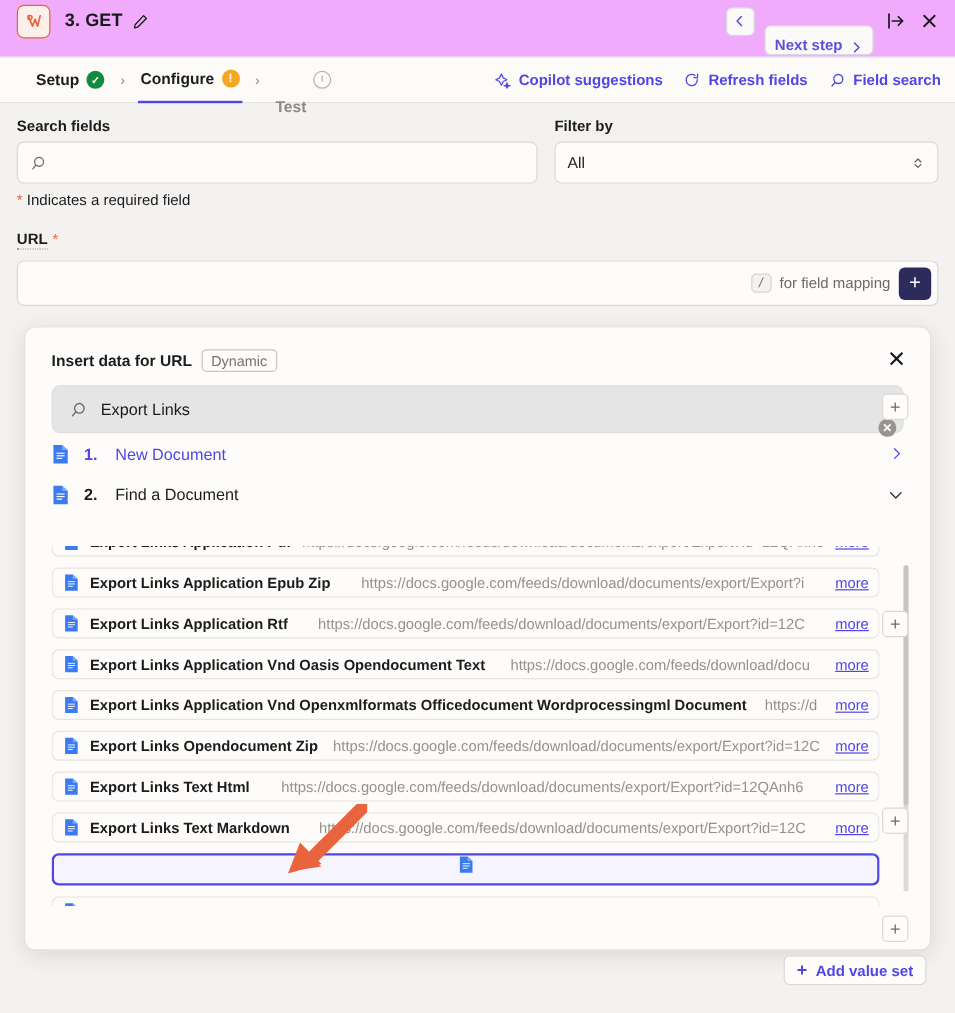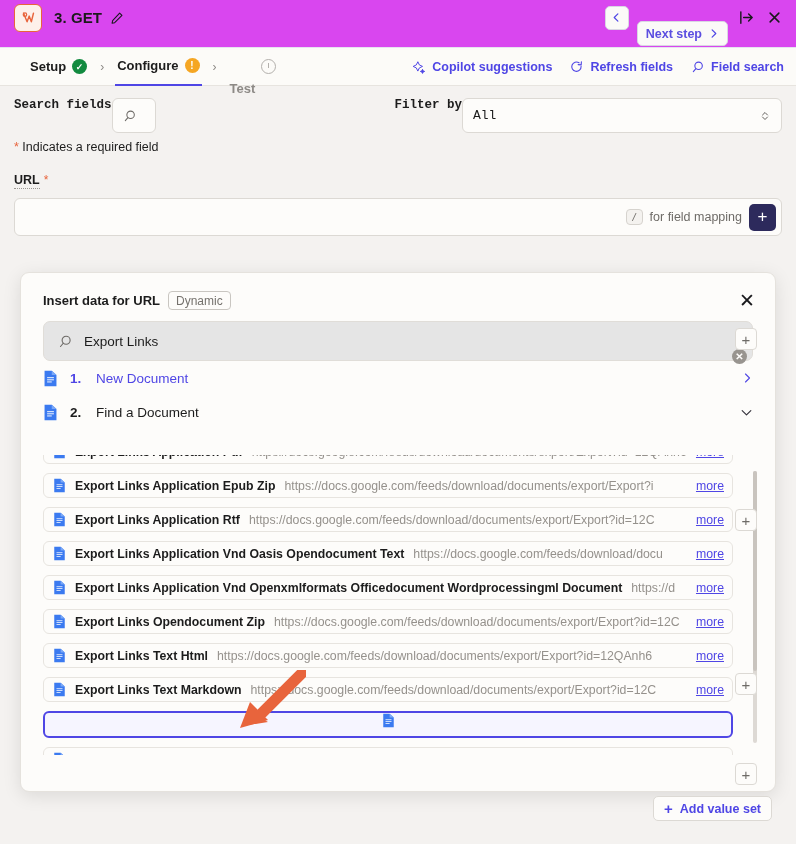--- a/index.html
+++ b/index.html
@@ -7,21 +7,21 @@
     width: 796px; height: 844px;
     font-family: "Liberation Sans", sans-serif;
     background: #f3f1ef;
     overflow: hidden;
     -webkit-font-smoothing: antialiased;
   }
   .app { position: relative; width: 796px; height: 844px; background: #f4f2f0; }
 
   
   .titlebar {
-    height: 48px; background: #d946ef;
+    height: 48px; background: #f0abfc;
     display: flex; align-items: center; padding: 0 12px 12px 14px;
     border-bottom: 1px solid #e6e3ef;
   }
   .app-logo {
     width: 28px; height: 28px; border-radius: 6px;
     border: 1.6px solid #e8643c; background: #fdf0ea;
     display: flex; align-items: center; justify-content: center; flex: none;
   }
   .title-text {
     font-size: 15px; font-weight: bold; color: #1a1a1a; margin-left: 12px;
@@ -30,21 +30,21 @@
   .pencil-btn { margin-left: 8px; display: flex; align-items: center; cursor: pointer; }
   .spacer { flex: 1; }
   .nav-group { display: flex; align-items: center; gap: 8px; }
   .icon-btn-sq {
     width: 24px; height: 24px; border: 1px solid #d9d6e3; border-radius: 5px;
     background: #fbfaf8; display: flex; align-items: center; justify-content: center;
     cursor: pointer; color: #5b4ee0;
   }
   .next-step {
     height: 25px; border: 1px solid #d9d6e3; border-radius: 5px; background: #fbfaf8;
-    display: flex; align-items: center; gap: 6px; padding: 0 8px;
+    display: flex; align-items: flex-end; gap: 6px; padding: 0 8px;
     color: #5b4ee0; font-size: 12.5px; font-weight: bold; cursor: pointer; margin-top: 32px;
   }
   .plain-icon { display: flex; align-items: center; cursor: pointer; padding: 0 2px; color:#18181b; }
 
   
   .stepsbar {
     height: 38px; background: #fcfbf8; display: flex; align-items: center;
     padding: 0 12px 0 28px; border-bottom: 1px solid #e7e4df;
   }
   .step { display: flex; align-items: center; gap: 6px; font-size: 13px;
@@ -58,21 +58,21 @@
   .badge-warn { width: 15px; height: 15px; border-radius: 50%; background: #f5a623;
     display:flex; align-items:center; justify-content:center; color:#fff; font-size:10px; font-weight:bold;}
   .badge-clock { width:15px;height:15px;border-radius:50%;border:1.4px solid #b3b0ac; position:relative;}
   .badge-clock:after{content:"";position:absolute;left:6px;top:2.5px;width:1.2px;height:5px;background:#b3b0ac;}
   .tool-actions { display:flex; align-items:center; gap: 18px; }
   .tool-act { display:flex; align-items:flex-end; gap:6px; color:#4f46e5; font-size:12.5px;
               font-weight:bold; cursor:pointer; }
 
   
   .fields-row { display:flex; padding: 12px 14px 0 14px; gap: 14px; }
-  .fld { display:flex; flex-direction:row;font-family:Liberation Mono, monospace; }
+  .fld { display:flex; flex-direction:column; }
   .fld.grow { flex: 1; }
   .fld-label { font-size: 12.5px; color: #1c1c1c; font-weight: bold; margin-bottom: 6px; }
   .input-box {
     height: 35px; background:#fdfcfa; border:1px solid #dcd9d4; border-radius:6px;
     display:flex; align-items:center; padding: 0 10px; gap: 8px; cursor: text;
   }
   .select-box {
     width: 320px; height: 35px; background:#fdfcfa; border:1px solid #dcd9d4; border-radius:6px;
     display:flex; align-items:center; justify-content:space-between; padding: 0 10px;
     font-size: 13px; color:#1c1c1c; cursor:pointer;
@@ -133,20 +133,21 @@
   .grp-row { display:flex; align-items:center; gap: 12px; padding: 0 22px; height: 34px; cursor:pointer; }
   .grp-num { font-size:13.5px; font-weight:bold; width: 14px; }
   .grp-name { font-size:13.5px; font-weight:normal; }
   .grp-1 .grp-num, .grp-1 .grp-name { color:#4f46e5; }
   .grp-2 .grp-num, .grp-2 .grp-name { color:#1c1c1c; }
   .grp-arrow { margin-left:auto; color:#33313a; font-size: 13px; display:flex; }
 
   .list-scroll {
     position:absolute; left: 22px; top: 182px; width: 690px; height: 300px;
     overflow: hidden;
+    text-align: center;
   }
   .item {
     height: 25px; margin-bottom: 9px; border:1px solid #e7e4df; border-radius:6px;
     background:#fdfcfa; display:flex; align-items:center; padding: 0 8px 0 9px; gap:9px;
     cursor:pointer; overflow:hidden; white-space:nowrap;
   }
   .item .nm { font-size:12.3px; font-weight:bold; color:#1c1c1c; flex:none; }
   .item .url { font-size:12.3px; color:#95918c; overflow:hidden; text-overflow:clip;
                flex:1; min-width: 0; }
   .item .more { font-size:12.3px; color:#4f46e5; text-decoration:underline; flex:none; cursor:pointer; }

